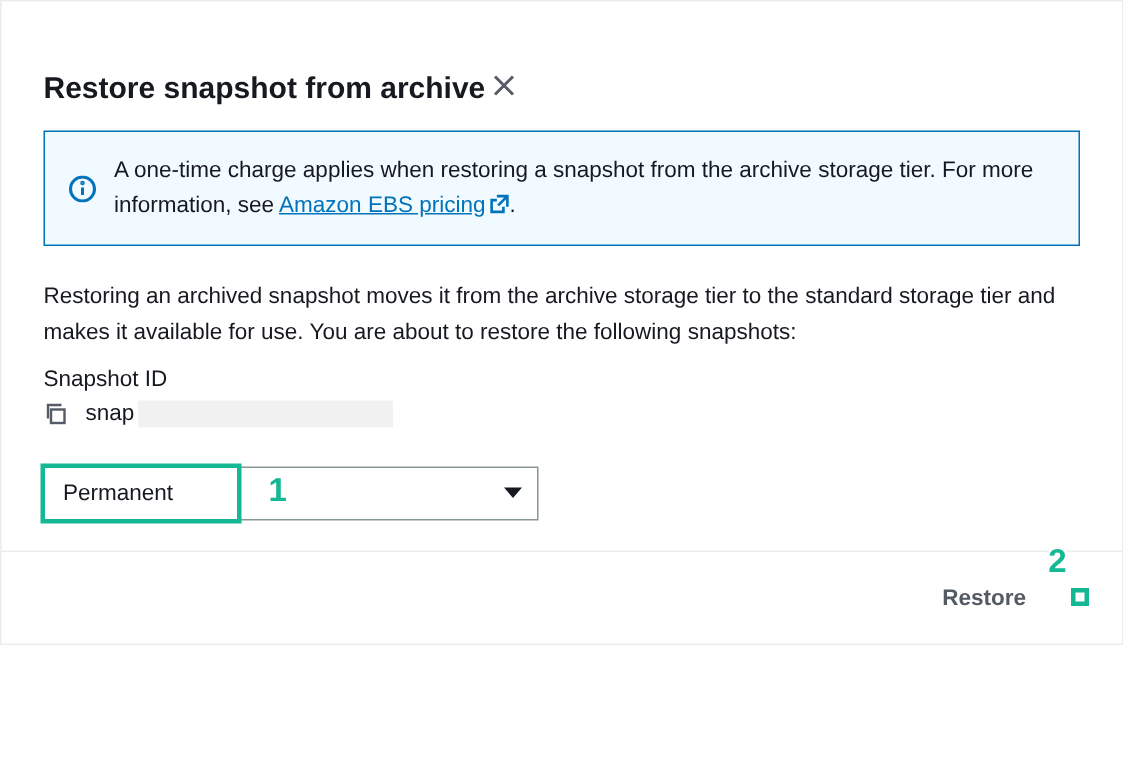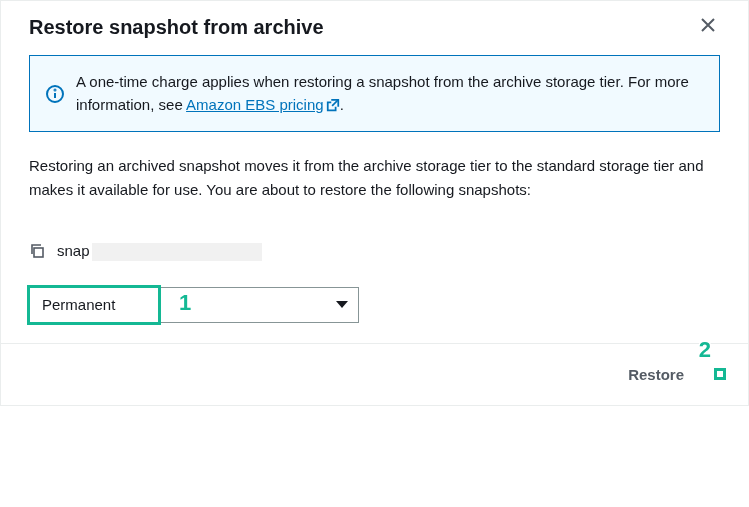--- a/index.html
+++ b/index.html
@@ -10,22 +10,22 @@
     color: #16191f;
   }
   .dialog {
     width: 749px;
     border: 1px solid #eaeded;
     background: #fff;
   }
   .dialog-header {
     display: flex;
     align-items: center;
-    justify-content: space-between;
     padding: 14px 28px 10px 28px;
+    margin-top: 32px;
   }
   .dialog-title {
     font-size: 20px;
     font-weight: 700;
     color: #16191f;
   }
   .close-btn {
     width: 24px;
     height: 24px;
     display: flex;
@@ -71,21 +71,21 @@
     width: 14px;
     height: 14px;
     margin-left: 2px;
     color: #0073bb;
   }
   .ext-icon svg { width: 14px; height: 14px; }
   .description {
     font-size: 15px;
     line-height: 1.6;
     color: #16191f;
-    margin-bottom: 40px;
+    margin-bottom: 10px;
   }
   .field-label {
     font-size: 15px;
     color: #16191f;
     margin-bottom: 6px;
   }
   .snapshot-row {
     display: flex;
     align-items: center;
     gap: 12px;
@@ -217,20 +217,21 @@
         <span>A one-time charge applies when restoring a snapshot from the archive storage tier. For more information, see </span><a><span>Amazon EBS pricing</span><span class="ext-icon"><svg viewBox="0 0 16 16" fill="none" stroke="currentColor" stroke-width="2">
                 <path d="M6 2 H14 V10"></path>
                 <path d="M14 2 L7 9"></path>
                 <path d="M11 10 V14 H2 V5 H6"></path>
               </svg></span></a><span>.</span>
       </div>
     </div>
 
     <div class="description">Restoring an archived snapshot moves it from the archive storage tier to the standard storage tier and makes it available for use. You are about to restore the following snapshots:</div>
 
+    <div class="field-label">Snapshot ID</div>
     <div class="snapshot-row">
       <span class="copy-icon">
         <svg viewBox="0 0 16 16" fill="none" stroke="currentColor" stroke-width="1.6">
           <rect x="5" y="5" width="9" height="9"></rect>
           <path d="M3 11 V2 H12"></path>
         </svg>
       </span>
       <span class="snapshot-id">
         <span>snap</span><span class="redacted"></span>
       </span>

